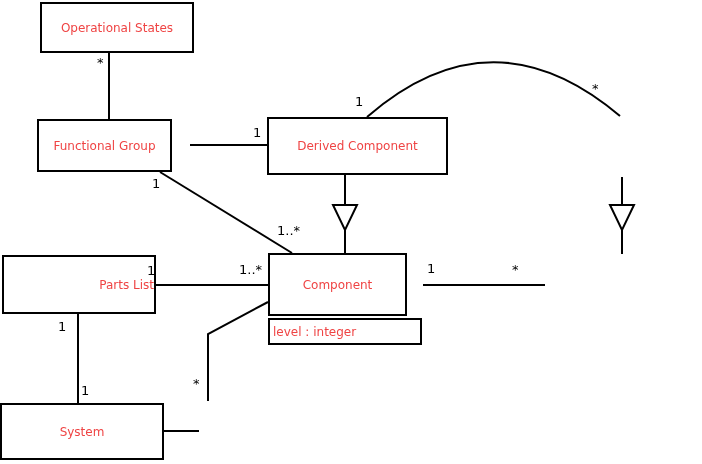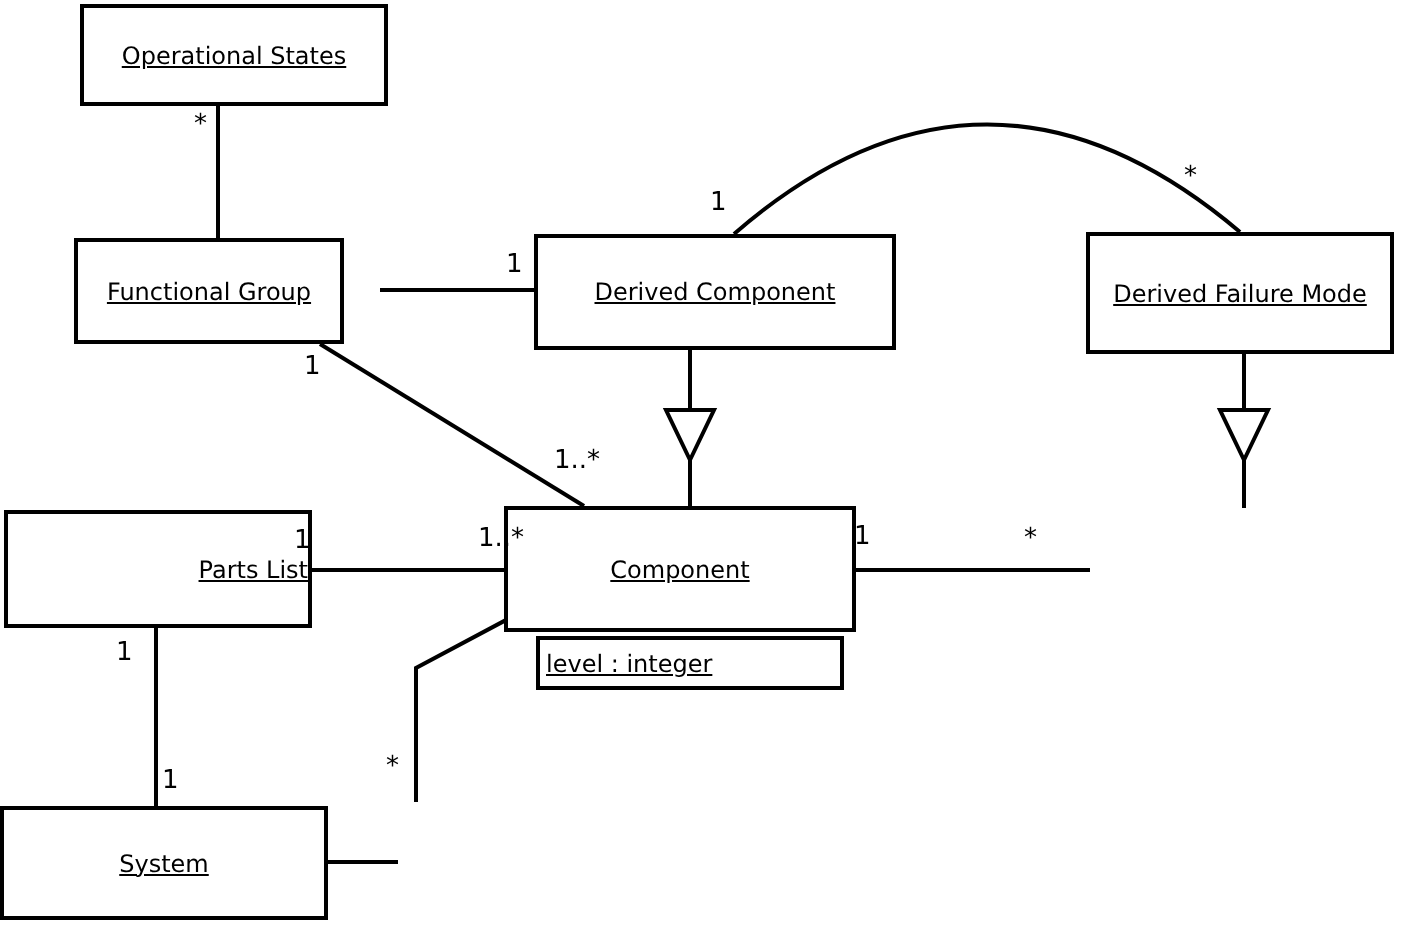--- a/index.html
+++ b/index.html
@@ -18,24 +18,23 @@
   }
   .cls {
     position: absolute;
     box-sizing: border-box;
     border: 2px solid #000000;
     background: #ffffff;
     display: flex;
     align-items: center;
     justify-content: center;
     font-size: 12px;
-    color: #000000;
+    color: #ef4444;
     text-align: center;
     white-space: nowrap;
-    text-decoration: underline;
   }
   .cls.attr-compartment {
     justify-content: flex-start;
     padding-left: 3px;
   }
   .mult {
     position: absolute;
     font-size: 13px;
     line-height: 13px;
     color: #000000;
@@ -81,29 +80,26 @@
   </div>
 
   <div class="cls" style="left:37px;  top:119px; width:135px; height:53px;">
     <span>Functional Group</span>
   </div>
 
   <div class="cls" style="left:267px; top:117px; width:181px; height:58px;">
     <span>Derived Component</span>
   </div>
 
-  <div class="cls" style="left:543px; top:116px; width:154px; height:61px;">
-    <span>Derived Failure Mode</span>
-  </div>
 
   <div class="cls" style="left:2px;   top:255px; width:154px; height:59px;justify-content:flex-end;">
     <span>Parts List</span>
   </div>
 
-  <div class="cls" style="left:252px; top:253px; width:176px; height:63px;">
+  <div class="cls" style="left:268px; top:253px; width:139px; height:63px;">
     <span>Component</span>
   </div>
   <div class="cls attr-compartment" style="left:268px; top:318px; width:154px; height:27px;">
     <span>level : integer</span>
   </div>
 
 
   <div class="cls" style="left:0px;   top:403px; width:164px; height:57px;">
     <span>System</span>
   </div>

